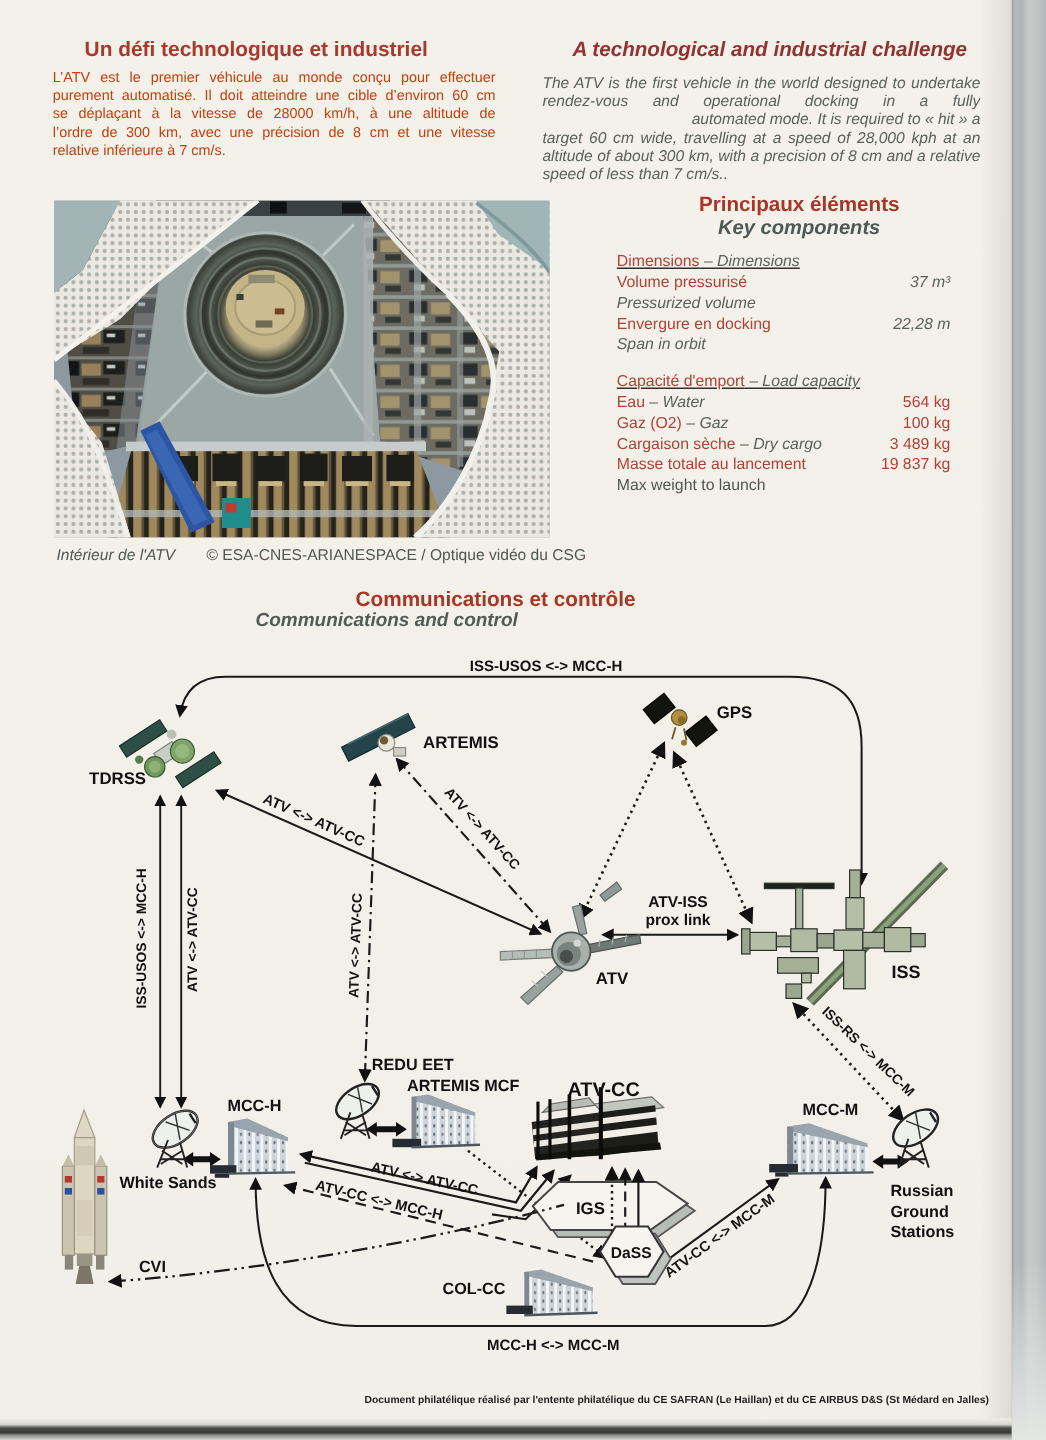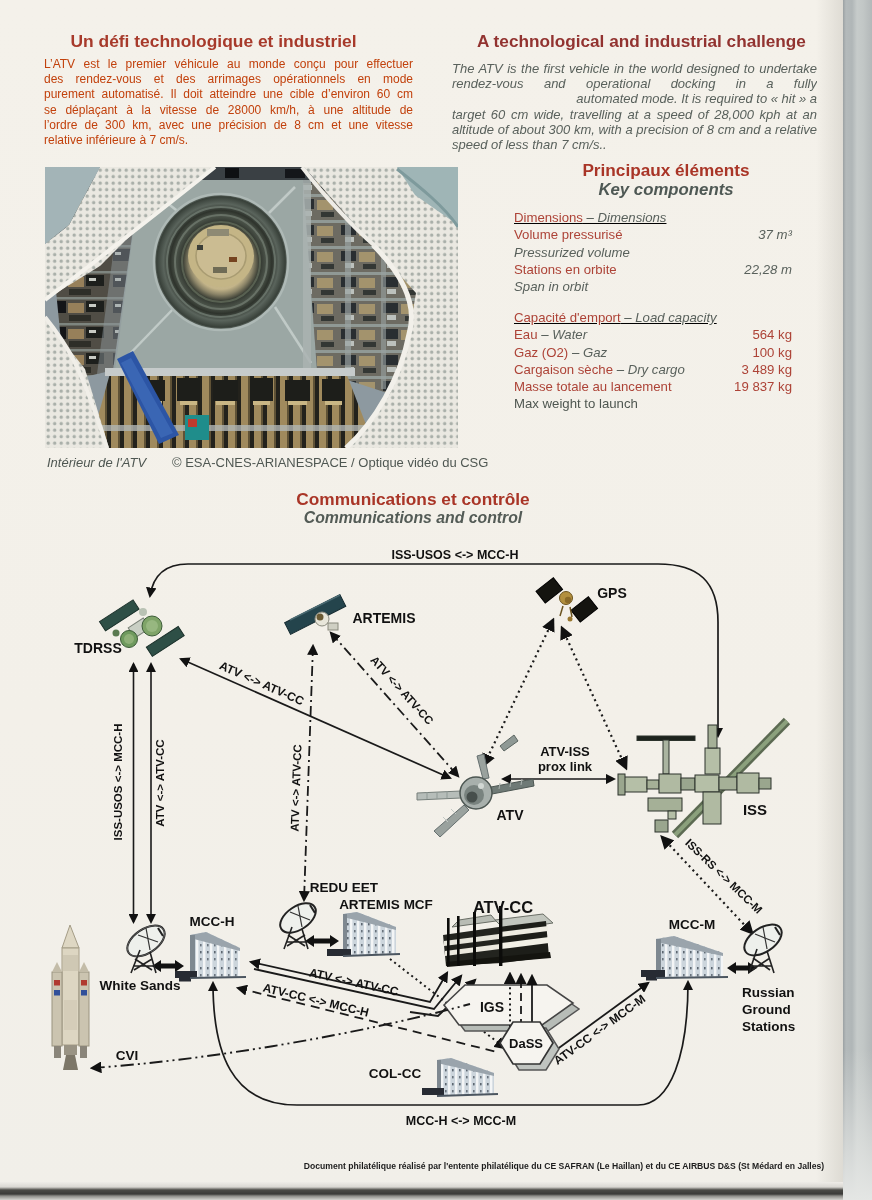--- a/index.html
+++ b/index.html
@@ -23,28 +23,27 @@
 <div class="abs" style="left:843px;top:0;width:29px;height:1200px;background:linear-gradient(90deg,#9ba1a3 0,#b4babb 3px,#b0b6b7 9px,#c6cbca 14px,#c2c7c6 20px,#b3b8b9 29px);"></div>
 
 <div class="abs" style="left:843px;top:1050px;width:29px;height:150px;background:linear-gradient(180deg,rgba(226,228,226,0) 0%,rgba(226,228,226,.75) 70%,#e4e6e4 100%);"></div>
 
 <div class="abs" style="left:0;top:1182px;width:843px;height:18px;background:linear-gradient(180deg,#efede8 0,#d9d7d2 5px,#4a4a46 8px,#3a3a38 12px,#8c8c88 14px,#d4d4d0 18px);"></div>
 
 <div class="abs" style="left:29px;top:31px;width:369px;text-align:center;font-weight:bold;font-size:17.4px;color:#a73a2b;">Un défi technologique et industriel</div>
 
 <div class="abs frpar" style="left:44px;top:57px;width:369px;">
   <div class="jline">L’ATV est le premier véhicule au monde conçu pour effectuer</div>
-  <div class="jline">des rendez-vous et des arrimages opérationnels en mode</div>
   <div class="jline">purement automatisé. Il doit atteindre une cible d’environ 60 cm</div>
   <div class="jline">se déplaçant à la vitesse de 28000 km/h, à une altitude de</div>
   <div class="jline">l’ordre de 300 km, avec une précision de 8 cm et une vitesse</div>
   <div style="height:15.2px;">relative inférieure à 7 cm/s.</div>
 </div>
 
-<div class="abs" style="left:459px;top:31px;width:365px;text-align:center;font-weight:bold;font-size:17.2px;color:#923330;">A technological and industrial challenge</div>
+<div class="abs" style="left:459px;top:31px;width:365px;text-align:center;font-weight:bold;font-style:italic;font-size:17.2px;color:#923330;">A technological and industrial challenge</div>
 
 <div class="abs enpar" style="left:452px;top:61px;width:365px;">
   <div class="jline">The ATV is the first vehicle in the world designed to undertake</div>
   <div class="jline">rendez-vous and operational docking in a fully</div>
   <div style="height:15.2px;text-align:right;white-space:nowrap;">automated mode. It is required to « hit » a</div>
   <div class="jline">target 60 cm wide, travelling at a speed of 28,000 kph at an</div>
   <div class="jline">altitude of about 300 km, with a precision of 8 cm and a relative</div>
   <div style="height:15.2px;">speed of less than 7 cm/s..</div>
 </div>
 
@@ -57,21 +56,21 @@
       <span style="text-decoration:underline;"><span class="red">Dimensions</span><span class="gri"> – Dimensions</span></span>
     </div>
   <div class="trow">
       <span class="red">Volume pressurisé</span>
       <span class="gri">37 m³</span>
     </div>
   <div class="trow">
       <span class="gri">Pressurized volume</span>
     </div>
   <div class="trow">
-      <span class="red">Stations en orbite</span>
+      <span class="red">Envergure en docking</span>
       <span class="gri">22,28 m</span>
     </div>
   <div class="trow">
       <span class="gri">Span in orbit</span>
     </div>
 </div>
 
 <div class="abs" style="left:514px;top:310px;width:278px;">
   <div class="trow">
       <span style="text-decoration:underline;"><span class="red">Capacité d'emport</span><span class="gri"> – Load capacity</span></span>
@@ -225,21 +224,21 @@
 <path d="M352,2 C375,20 400,40 413,60" stroke="#7e9a9c" stroke-width="3" fill="none"></path>
 </svg>
 </div>
 
 <div class="abs" style="left:47px;top:455px;font-style:italic;font-size:13px;color:#4f5752;">Intérieur de l'ATV</div>
 
 <div class="abs" style="left:172px;top:455px;font-size:13px;color:#4f5752;">© ESA-CNES-ARIANESPACE / Optique vidéo du CSG</div>
 
 <div class="abs" style="left:213px;top:489px;width:400px;text-align:center;font-weight:bold;font-size:17.3px;color:#a93527;">Communications et contrôle</div>
 
-<div class="abs" style="left:213px;top:509px;width:400px;text-align:center;font-weight:bold;font-style:italic;font-size:15.8px;color:#535b56;">Communications and control</div>
+<div class="abs" style="left:213px;top:509px;width:400px;text-align:left;font-weight:bold;font-style:italic;font-size:15.8px;color:#535b56;">Communications and control</div>
 
 <div class="abs" style="left:0;top:480px;width:872px;height:680px;padding-left:45px;">
 <svg width="872" height="680" viewBox="0 0 872 680" style="position:absolute;left:0;top:0;">
 <defs>
 <marker id="ah" viewBox="0 0 10 10" refX="8" refY="5" markerWidth="6.2" markerHeight="6.2" orient="auto-start-reverse">
           <path d="M0,0 L10,5 L0,10 z" fill="#111"></path>
         </marker>
 <marker id="ahb" viewBox="0 0 10 10" refX="7" refY="5" markerWidth="4" markerHeight="4" orient="auto-start-reverse">
           <path d="M0,0 L10,5 L0,10 z" fill="#111"></path>
         </marker>

